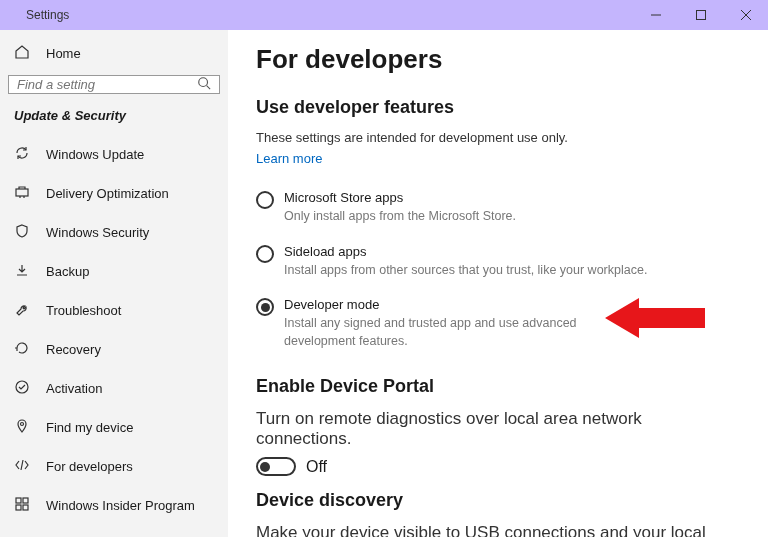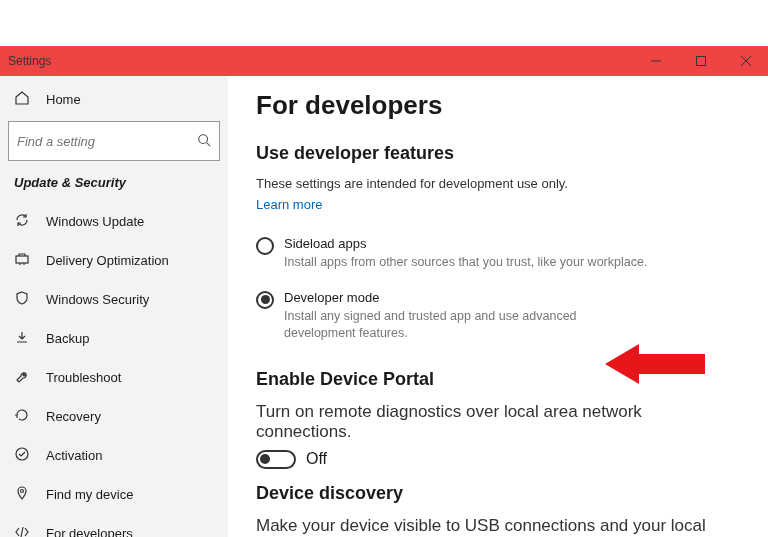--- a/index.html
+++ b/index.html
@@ -11,23 +11,22 @@
   width: 768px;
   height: 537px;
   overflow: hidden;
   display: flex;
   flex-direction: column;
 }
 .titlebar {
   display: flex;
   align-items: center;
   height: 30px;
-  padding-left: 8px;
-  background: #ef4444;
-  margin-top: 46px;
+  padding-left: 26px;
+  background: #c4b5fd;
 }
 .titlebar-title { font-size: 12px; color: #333; }
 .titlebar-controls { margin-left: auto; display: flex; }
 .titlebar-btn {
   width: 45px; height: 30px; display: flex; align-items: center; justify-content: center;
   color: #333;
 }
 .titlebar-btn svg { width: 10px; height: 10px; }
 .body-row { display: flex; flex: 1; min-height: 0; }
 .sidebar {
@@ -38,21 +37,21 @@
   flex-direction: column;
 }
 .home-row {
   display: flex; align-items: center; gap: 16px;
   padding: 8px 14px 12px 14px;
   font-size: 13px;
 }
 .home-row svg { width: 16px; height: 16px; }
 .search-wrap { padding: 0 8px 14px 8px; }
 .search {
-  width: 100%; height: 40px;
+  width: 100%; height: 19px;
   border: 1px solid #999;
   background: #fff;
   display: flex; align-items: center;
   padding: 0 8px;
 }
 .search input {
   border: none; outline: none; flex: 1; font-size: 13px; background: transparent;
   font-style: italic; color: #666;
 }
 .search svg { width: 14px; height: 14px; color: #666; }
@@ -214,35 +213,43 @@
               </svg></span>
         <span>For developers</span>
       </li>
       <li class="nav-item">
         <span><svg viewBox="0 0 16 16" fill="none" stroke="#333" stroke-width="1.2">
                 <rect x="2" y="2" width="5" height="5"></rect>
                 <rect x="9" y="2" width="5" height="5"></rect>
                 <rect x="2" y="9" width="5" height="5"></rect>
                 <rect x="9" y="9" width="5" height="5"></rect>
               </svg></span>
+        <span>Windows Insider Program</span>
       </li>
       <li class="nav-item">
         
         
       </li>
     </ul>
   </aside>
 
   <main class="main">
     <h1>For developers</h1>
 
     <h2>Use developer features</h2>
     <p class="intro">These settings are intended for development use only.</p>
     <a class="link">Learn more</a>
 
+    <div class="radio-opt">
+      <span class="radio-circle"></span>
+      <div class="radio-body">
+        <span class="radio-label">Microsoft Store apps</span>
+        <div class="radio-desc">Only install apps from the Microsoft Store.</div>
+      </div>
+    </div>
     <div class="radio-opt">
       <span class="radio-circle"></span>
       <div class="radio-body">
         <span class="radio-label">Sideload apps</span>
         <div class="radio-desc">Install apps from other sources that you trust, like your workplace.</div>
       </div>
     </div>
     <div class="radio-opt">
       <span class="radio-circle checked"></span>
       <div class="radio-body">

